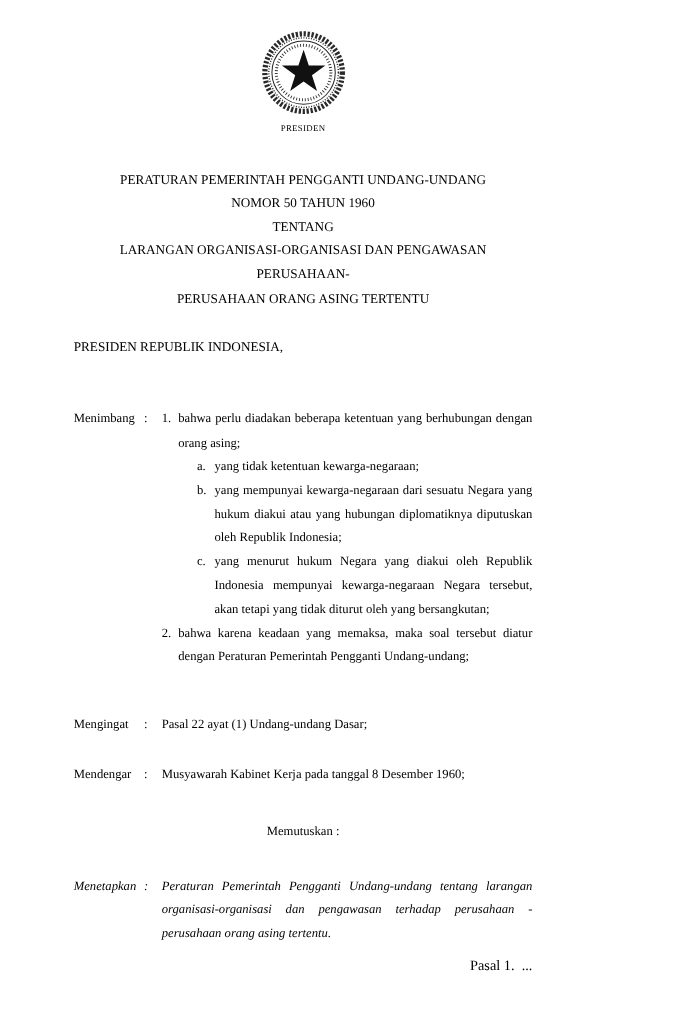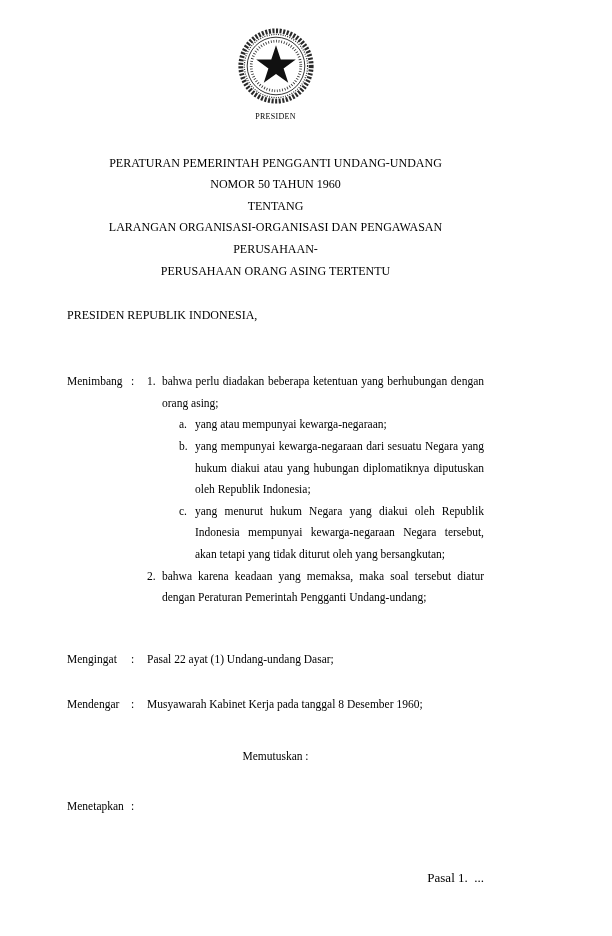--- a/index.html
+++ b/index.html
@@ -37,21 +37,21 @@
   .salutation {
     text-align: left;
     margin-top: 26px;
     font-size: 12px;
   }
   .body-text { font-size: 11.5px; line-height: 1.88; }
   .row { display: flex; }
   .row-menimbang { margin-top: 48px; }
   .row-mengingat { margin-top: 40px; align-items: flex-end; }
   .row-mendengar { margin-top: 24px; }
-  .row-menetapkan { margin-top: 28px; }
+  .row-menetapkan { margin-top: 28px; font-style: italic; }
   .label { width: 64px; flex-shrink: 0; }
   .colon { width: 16px; flex-shrink: 0; text-align: left; }
   .content { flex: 1; text-align: justify; }
   .num-item { display: flex; }
   .num { width: 15px; flex-shrink: 0; }
   .item-body { flex: 1; }
   .item-text { text-align: justify; }
   .sub-item { display: flex; margin-left: 17px; }
   .letter { width: 16px; flex-shrink: 0; }
   .sub-text { flex: 1; text-align: justify; }
@@ -102,21 +102,21 @@
     <div class="row row-menimbang">
       <div class="label">Menimbang</div>
       <div class="colon">:</div>
       <div class="content">
         <div class="num-item">
           <div class="num">1.</div>
           <div class="item-body">
             <div class="item-text">bahwa perlu diadakan beberapa ketentuan yang berhubungan dengan orang asing;</div>
             <div class="sub-item">
               <div class="letter">a.</div>
-              <div class="sub-text">yang atau mempunyai kewarga-negaraan;</div>
+              <div class="sub-text">yang tidak ketentuan kewarga-negaraan;</div>
             </div>
             <div class="sub-item">
               <div class="letter">b.</div>
               <div class="sub-text">yang mempunyai kewarga-negaraan dari sesuatu Negara yang hukum diakui atau yang hubungan diplomatiknya diputuskan oleh Republik Indonesia;</div>
             </div>
             <div class="sub-item">
               <div class="letter">c.</div>
               <div class="sub-text">yang menurut hukum Negara yang diakui oleh Republik Indonesia mempunyai kewarga-negaraan Negara tersebut, akan tetapi yang tidak diturut oleh yang bersangkutan;</div>
             </div>
           </div>
@@ -140,19 +140,20 @@
       <div class="label">Mendengar</div>
       <div class="colon">:</div>
       <div class="content">Musyawarah Kabinet Kerja pada tanggal 8 Desember 1960;</div>
     </div>
 
     <div class="memutuskan">Memutuskan :</div>
 
     <div class="row row-menetapkan">
       <div class="label">Menetapkan</div>
       <div class="colon">:</div>
+      <div class="content">Peraturan Pemerintah Pengganti Undang-undang tentang larangan organisasi-organisasi dan pengawasan terhadap perusahaan -perusahaan orang asing tertentu.</div>
     </div>
 
   </div>
 
   <div class="footer-marker">Pasal 1.  ...</div>
 
 </div>
 
 </body></html>

